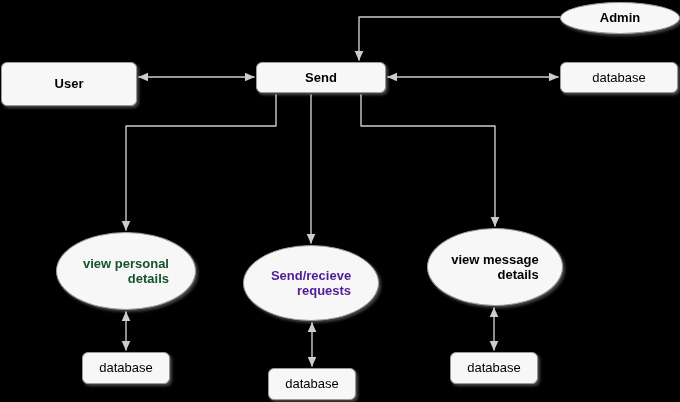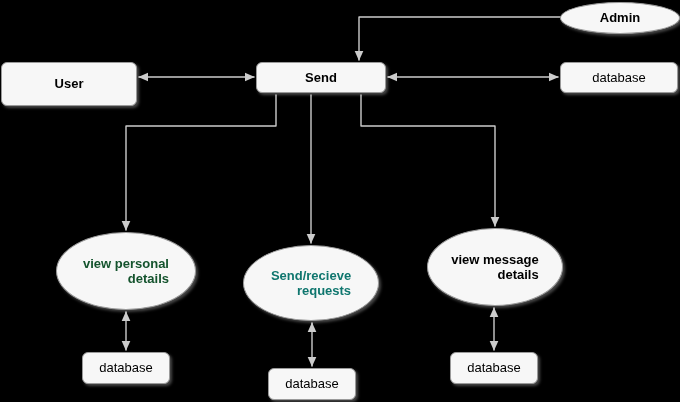--- a/index.html
+++ b/index.html
@@ -84,21 +84,21 @@
       <div class="node rect bold" style="left: 256px; top: 62px; width: 130px; height: 31px; font-size: 13px; background: rgb(247, 247, 247); border-color: rgb(154, 154, 154); color: rgb(0, 0, 0);">
         <span class="label">Send</span>
       </div>
       <div class="node rect" style="left: 560px; top: 62px; width: 118px; height: 31px; font-size: 13px; background: rgb(247, 247, 247); border-color: rgb(154, 154, 154); color: rgb(0, 0, 0);">
         <span class="label">database</span>
       </div>
       <div class="node ellipse bold" style="left: 56px; top: 232px; width: 140px; height: 78px; font-size: 13px; background: rgb(247, 247, 247); border-color: rgb(154, 154, 154); color: #14532d;">
         <span class="label">view personal
 details</span>
       </div>
-      <div class="node ellipse bold" style="left: 243px; top: 245px; width: 136px; height: 76px; font-size: 13px; background: rgb(247, 247, 247); border-color: rgb(154, 154, 154); color: #0f766e;">
+      <div class="node ellipse bold" style="left: 243px; top: 245px; width: 136px; height: 76px; font-size: 13px; background: rgb(247, 247, 247); border-color: rgb(154, 154, 154); color: #4c1d95;">
         <span class="label">Send/recieve
 requests</span>
       </div>
       <div class="node ellipse bold" style="left: 427px; top: 228px; width: 136px; height: 78px; font-size: 13px; background: rgb(247, 247, 247); border-color: rgb(154, 154, 154); color: rgb(0, 0, 0);">
         <span class="label">view message
 details</span>
       </div>
       <div class="node rect" style="left: 82px; top: 352px; width: 88px; height: 32px; font-size: 13px; background: rgb(247, 247, 247); border-color: rgb(154, 154, 154); color: rgb(0, 0, 0);">
         <span class="label">database</span>
       </div>

